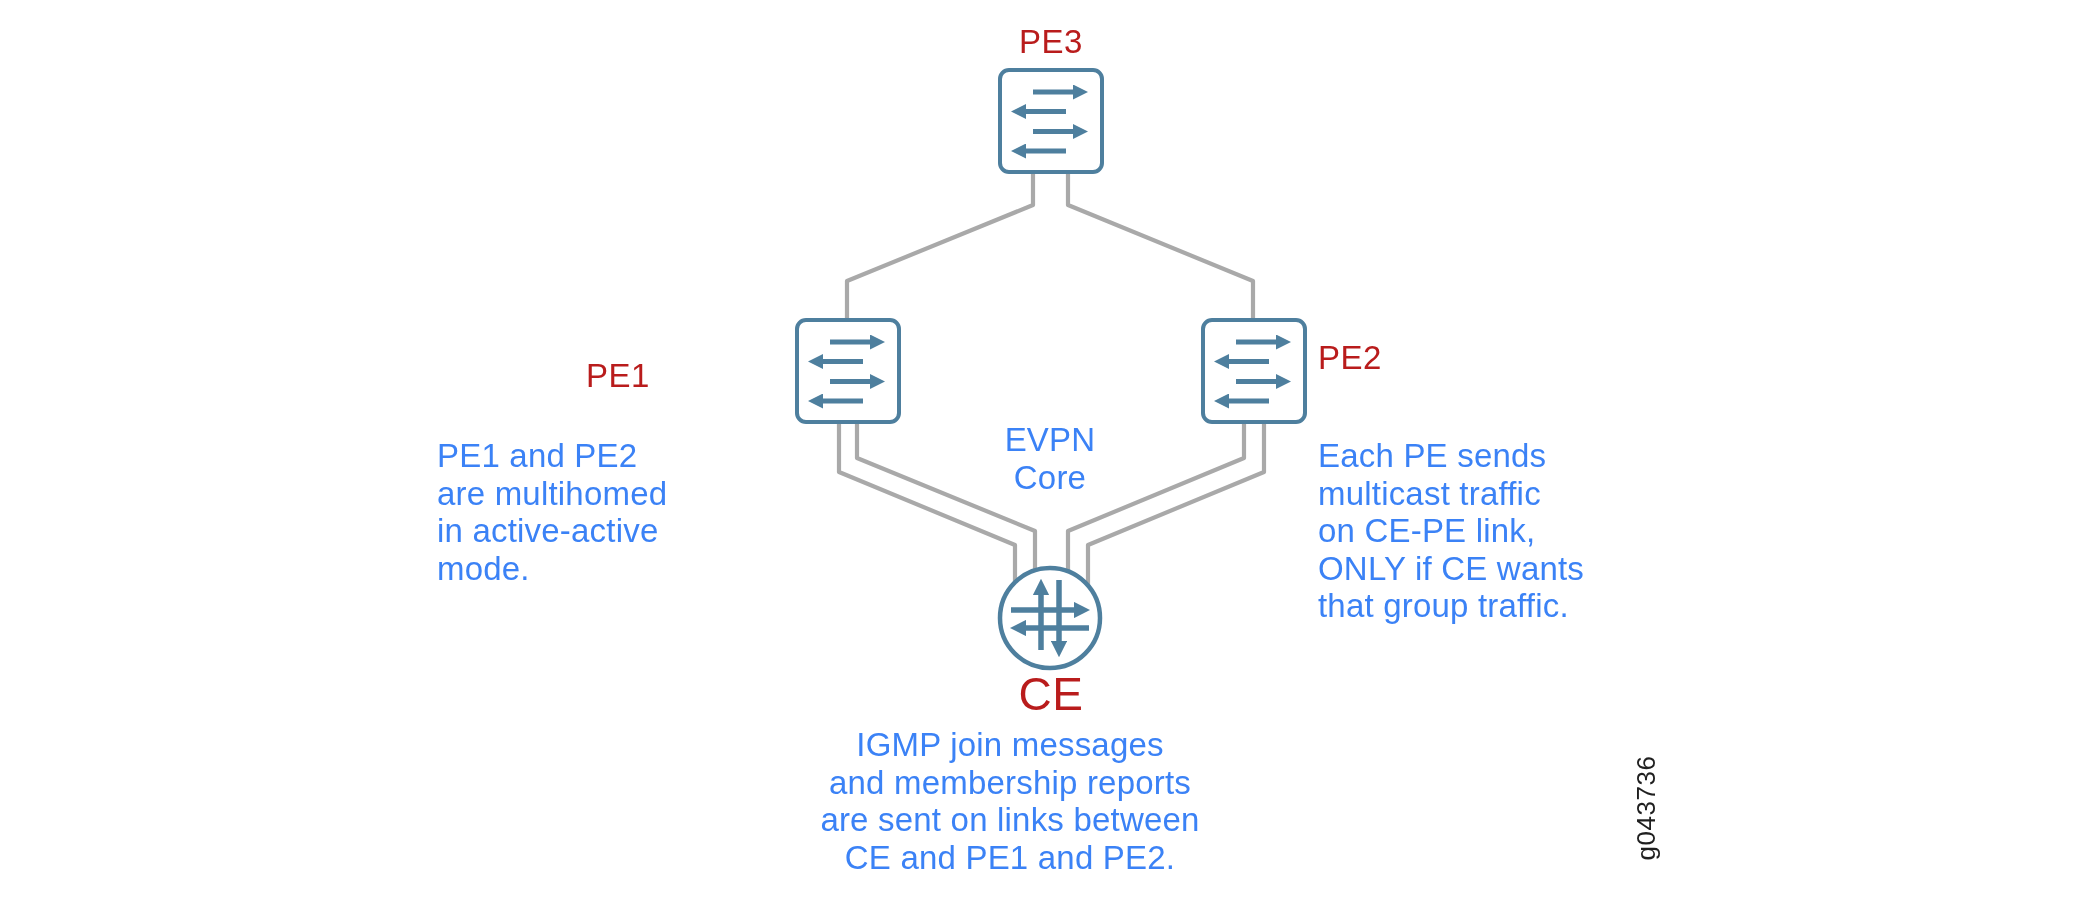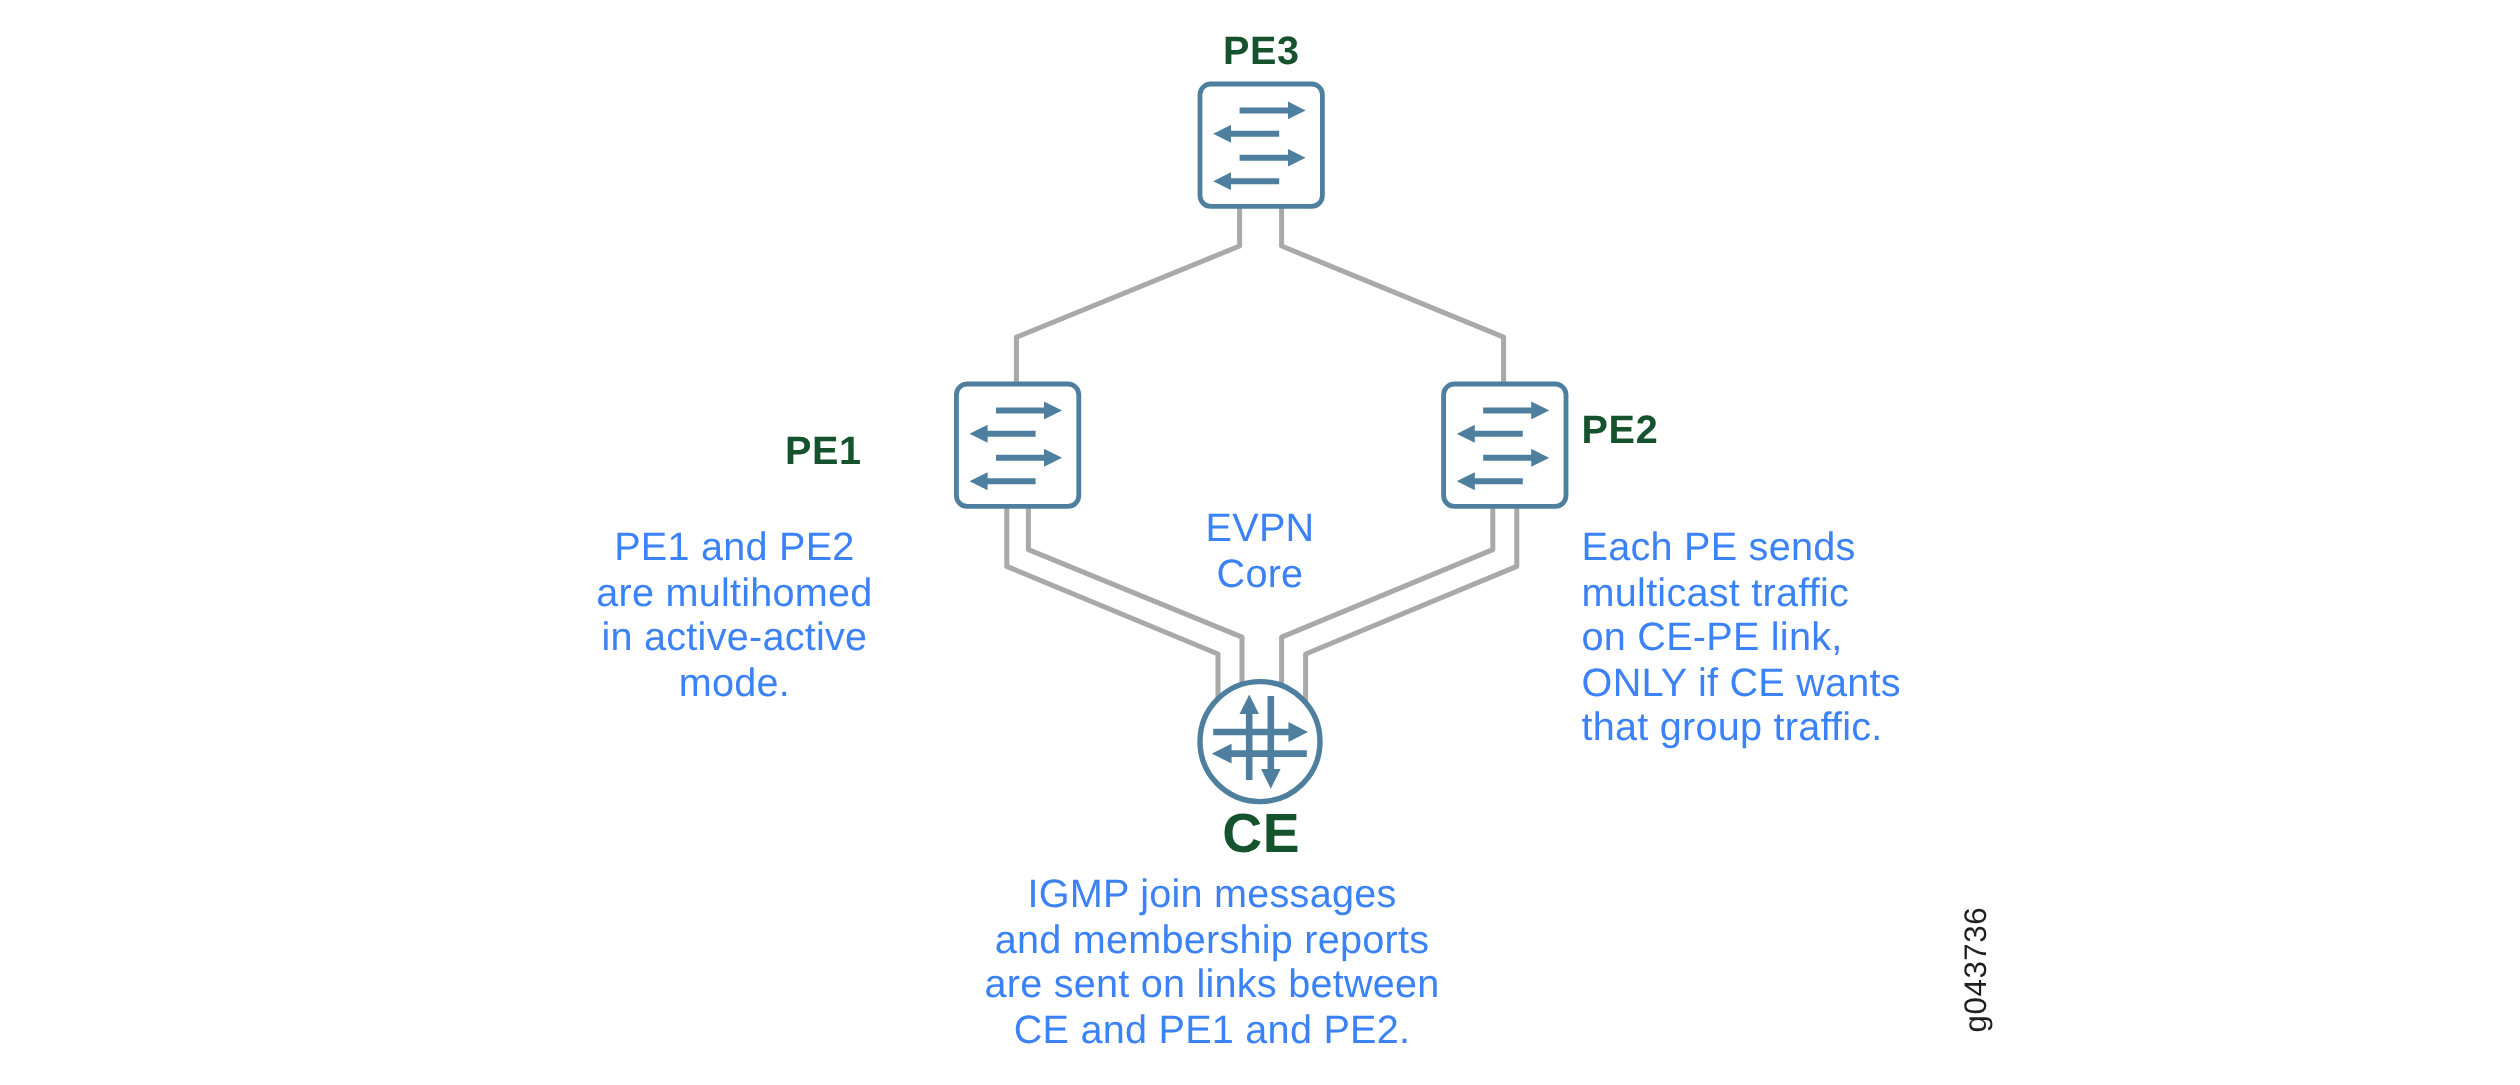--- a/index.html
+++ b/index.html
@@ -1,22 +1,22 @@
 <!DOCTYPE html>
 <html><head>
 <meta charset="utf-8">
 <style>
   html,body{margin:0;padding:0;background:#ffffff;}
   #canvas{position:relative;width:2100px;height:904px;background:#ffffff;overflow:hidden;
           font-family:"Liberation Sans",sans-serif;}
   svg{position:absolute;left:0;top:0;}
   .txt{position:absolute;color:#3b82f6;font-size:33px;line-height:37.5px;letter-spacing:0.2px;}
   .txt div{white-space:nowrap;}
-  .node-label{position:absolute;color:#14532d;font-weight:bold;font-size:33px;line-height:36px;letter-spacing:0.5px;}
-  .align-r{text-align:center;}
+  .node-label{position:absolute;color:#b91c1c;font-weight:normal;font-size:33px;line-height:36px;letter-spacing:0.5px;}
+  .align-r{text-align:left;}
   .align-c{text-align:center;}
   #figure-id{position:absolute;left:1586px;top:794px;width:120px;height:28px;
              transform:rotate(-90deg);transform-origin:50% 50%;
              color:#1f1f1f;font-size:26px;line-height:28px;text-align:center;letter-spacing:0.5px;}
 </style>
 </head>
 <body>
 
 <div id="canvas">
 

